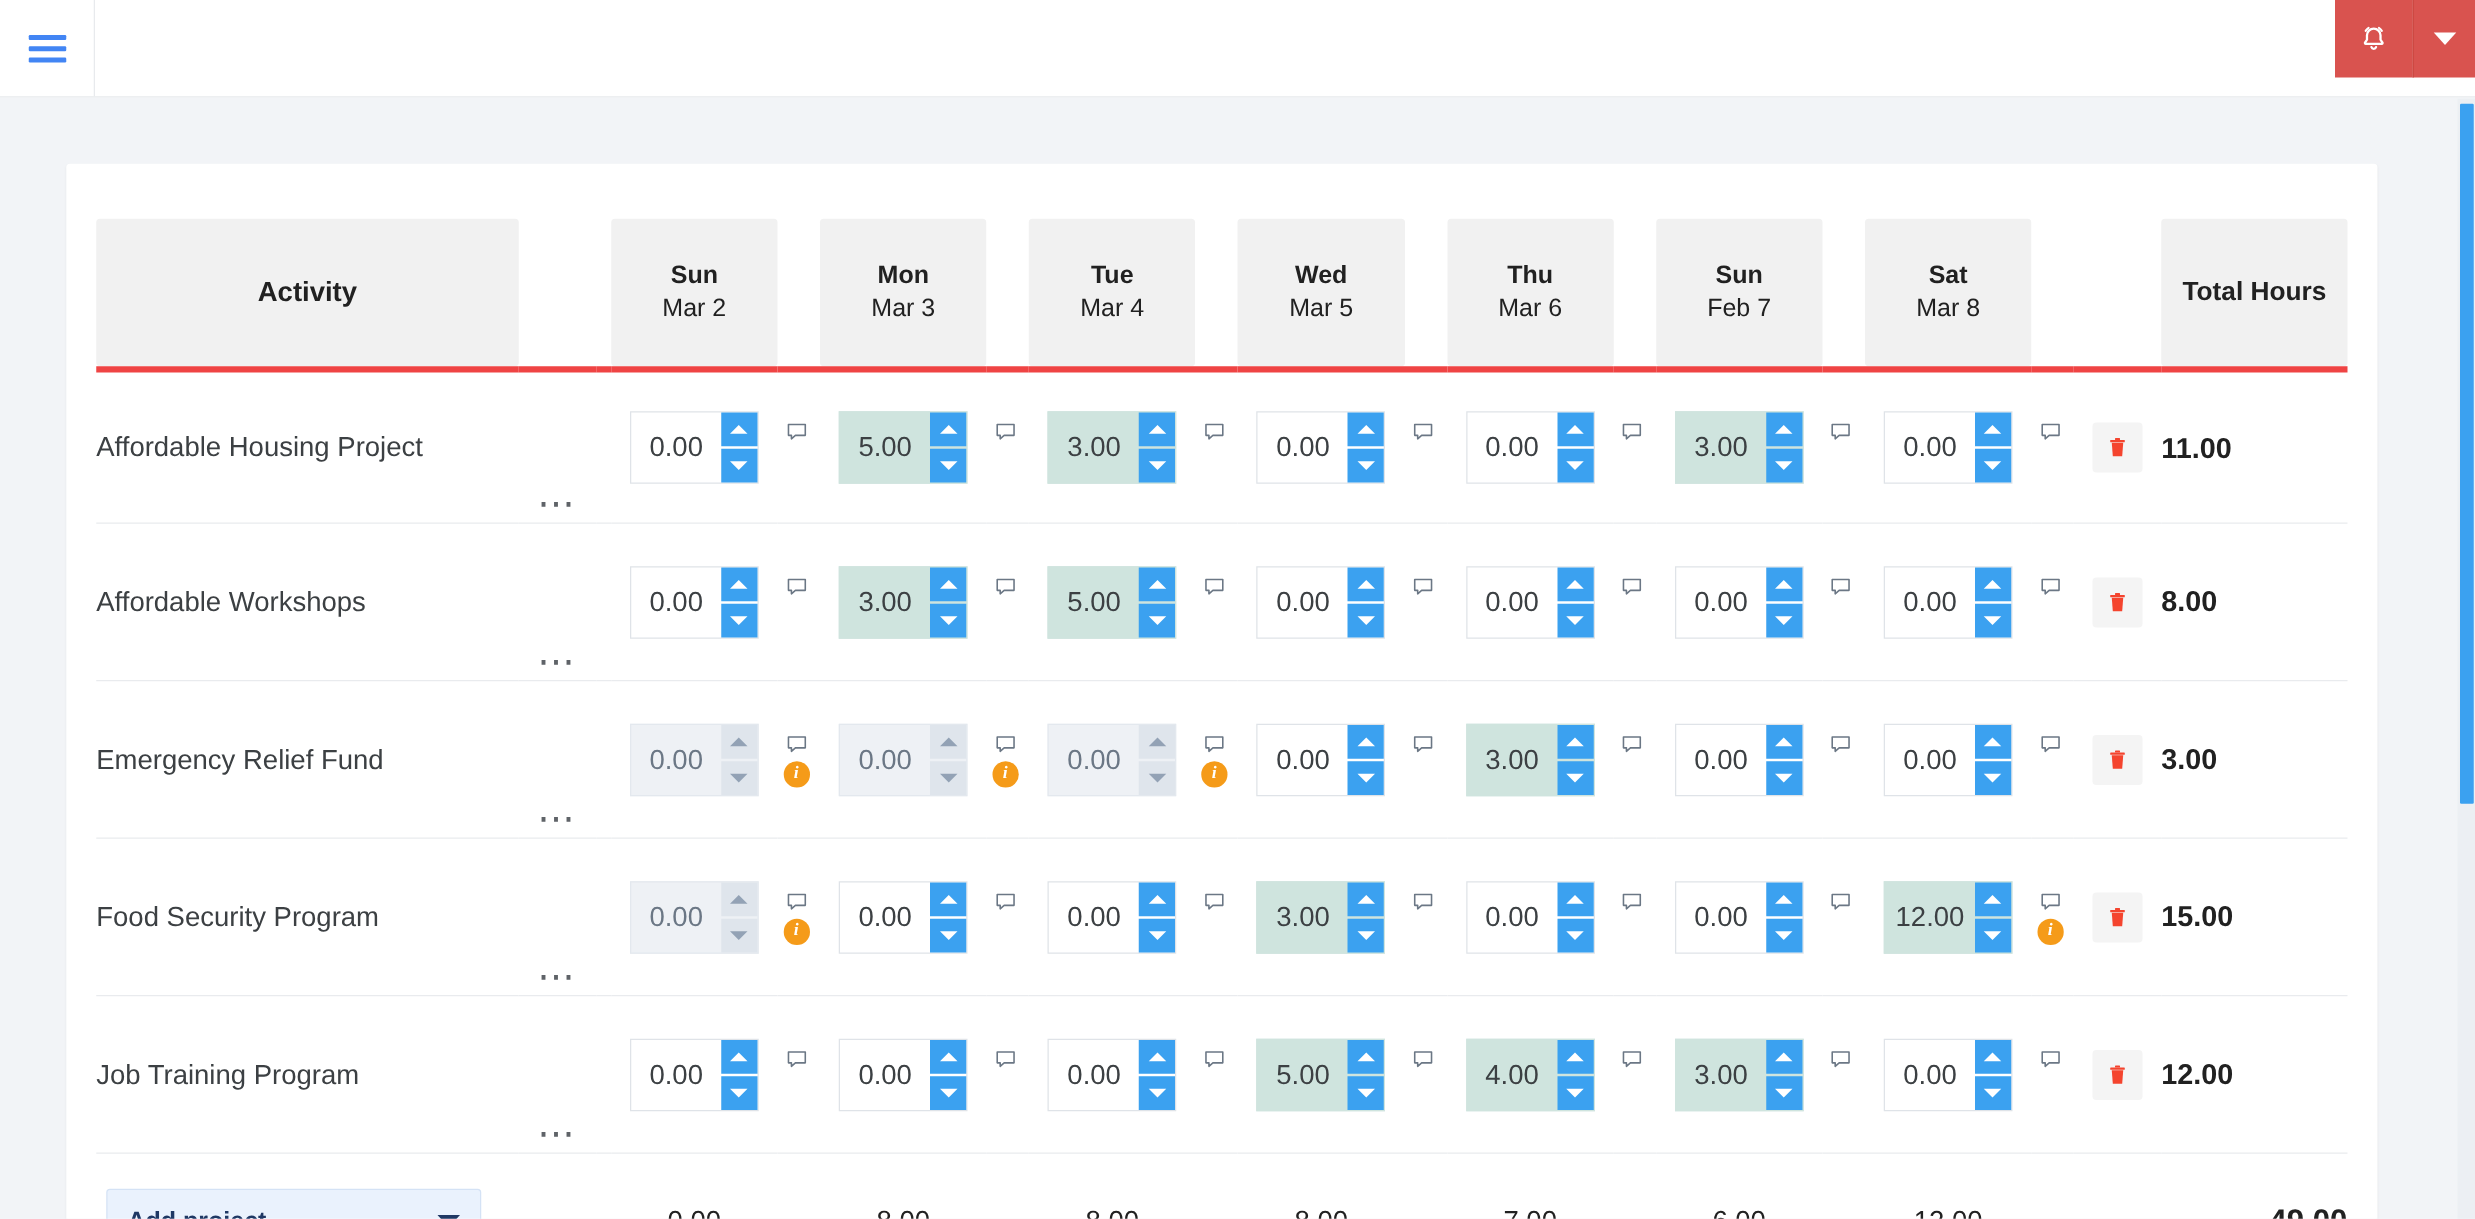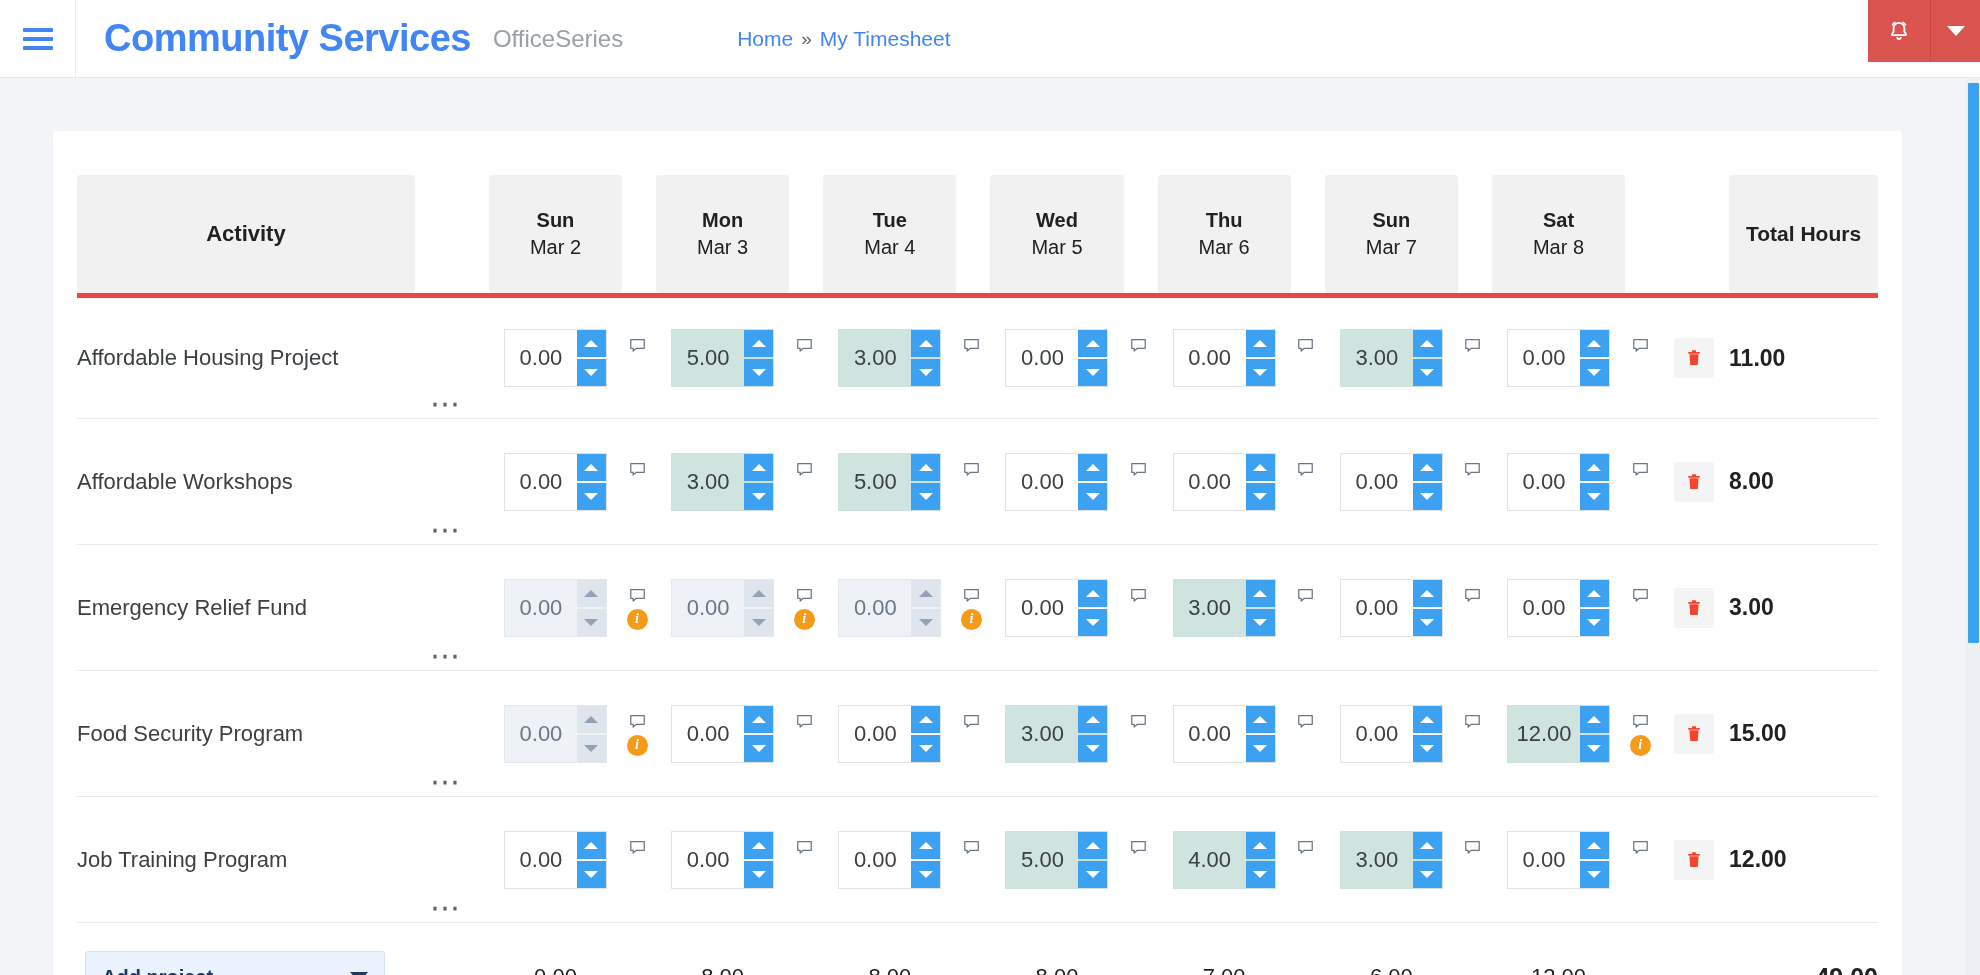--- a/index.html
+++ b/index.html
@@ -178,30 +178,20 @@
 
 <div class="topbar">
   <div class="hamburger-wrap">
     <div class="hamburger">
       <span></span>
         <span></span>
         <span></span>
     </div>
   </div>
 
-  <div class="brand-area">
-    <div class="brand-title">Community Services</div>
-    <div class="brand-sub">OfficeSeries</div>
-
-    <div class="breadcrumb">
-      <a href="#">Home</a>
-      <span class="sep">»</span>
-      <span class="current">My Timesheet</span>
-    </div>
-  </div>
 
   <div class="topbar-right">
     <div class="bell-btn">
       <svg width="26" height="26" viewBox="0 0 24 24">
         <path d="M12 4.5a5 5 0 0 0-5 5v3.2l-1.4 2.1a.6.6 0 0 0 .5.95h11.8a.6.6 0 0 0 .5-.95L17 12.7V9.5a5 5 0 0 0-5-5z" fill="none" stroke="#ffffff" stroke-width="1.7" stroke-linejoin="round"></path>
         <path d="M10.3 18.2a1.8 1.8 0 0 0 3.4 0" fill="none" stroke="#ffffff" stroke-width="1.7" stroke-linecap="round"></path>
         <path d="M6 6.2A7.4 7.4 0 0 1 8.2 4M18 6.2A7.4 7.4 0 0 0 15.8 4" fill="none" stroke="#ffffff" stroke-width="1.5" stroke-linecap="round"></path>
       </svg>
     </div>
     <div class="bell-caret">
@@ -243,21 +233,21 @@
           <div class="day-date">Mar 5</div>
         </th>
         <th class="cmt-col"></th>
         <th class="day-head">
           <div class="day-dow">Thu</div>
           <div class="day-date">Mar 6</div>
         </th>
         <th class="cmt-col"></th>
         <th class="day-head">
           <div class="day-dow">Sun</div>
-          <div class="day-date">Mar 7</div>
+          <div class="day-date">Feb 7</div>
         </th>
         <th class="cmt-col"></th>
         <th class="day-head">
           <div class="day-dow">Sat</div>
           <div class="day-date">Mar 8</div>
         </th>
         <th class="cmt-col"></th>
         <th class="del-col"></th>
         <th class="tot-head">
           <span class="tot-head-label">Total Hours</span>

